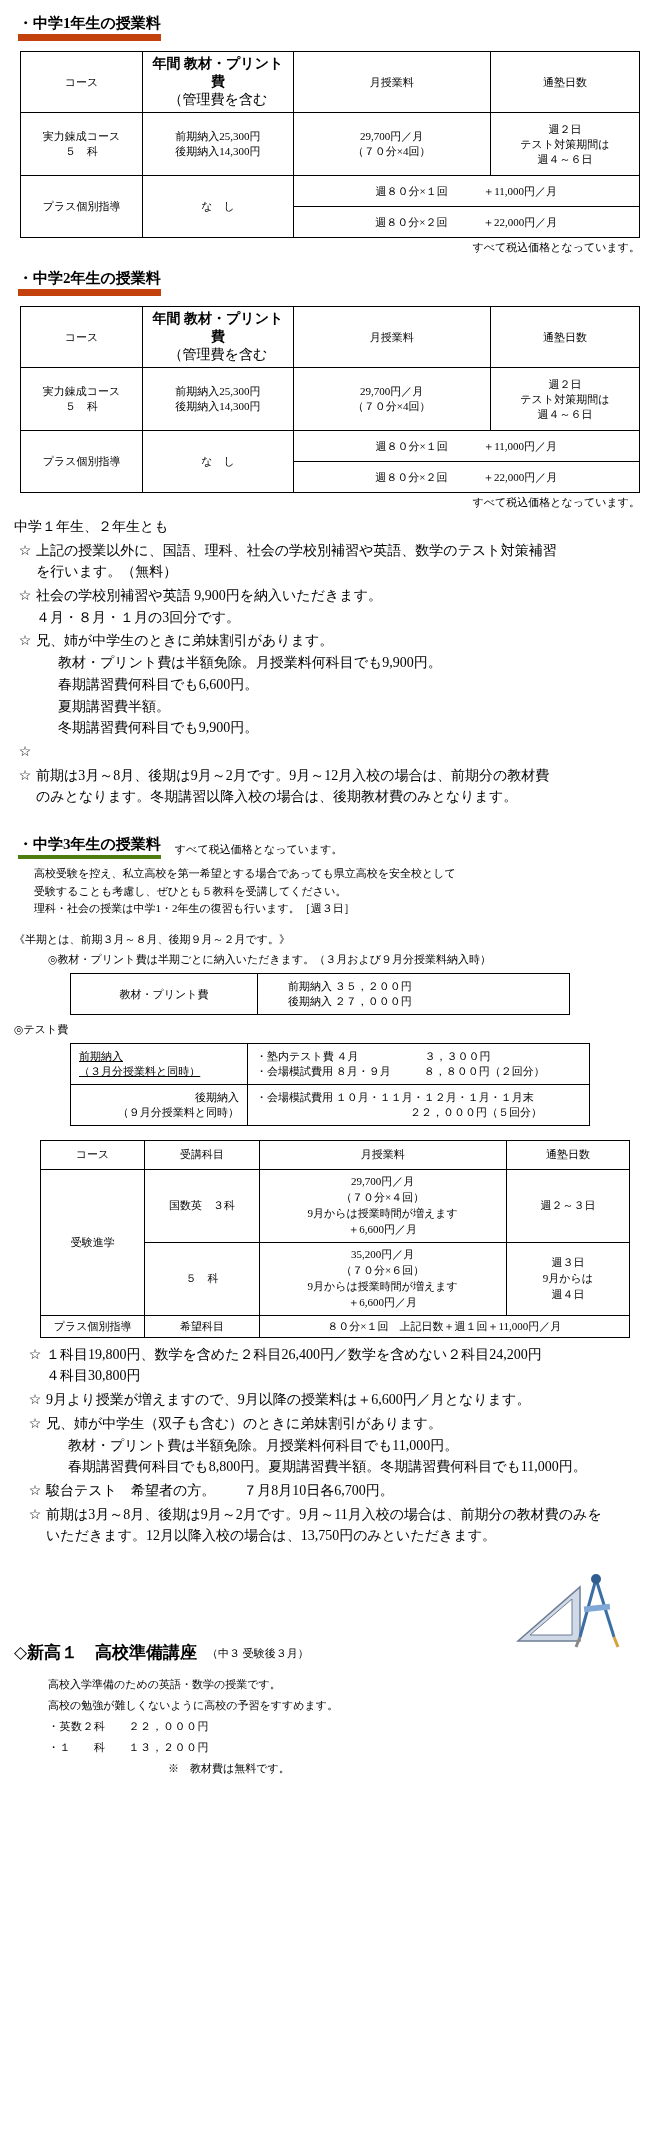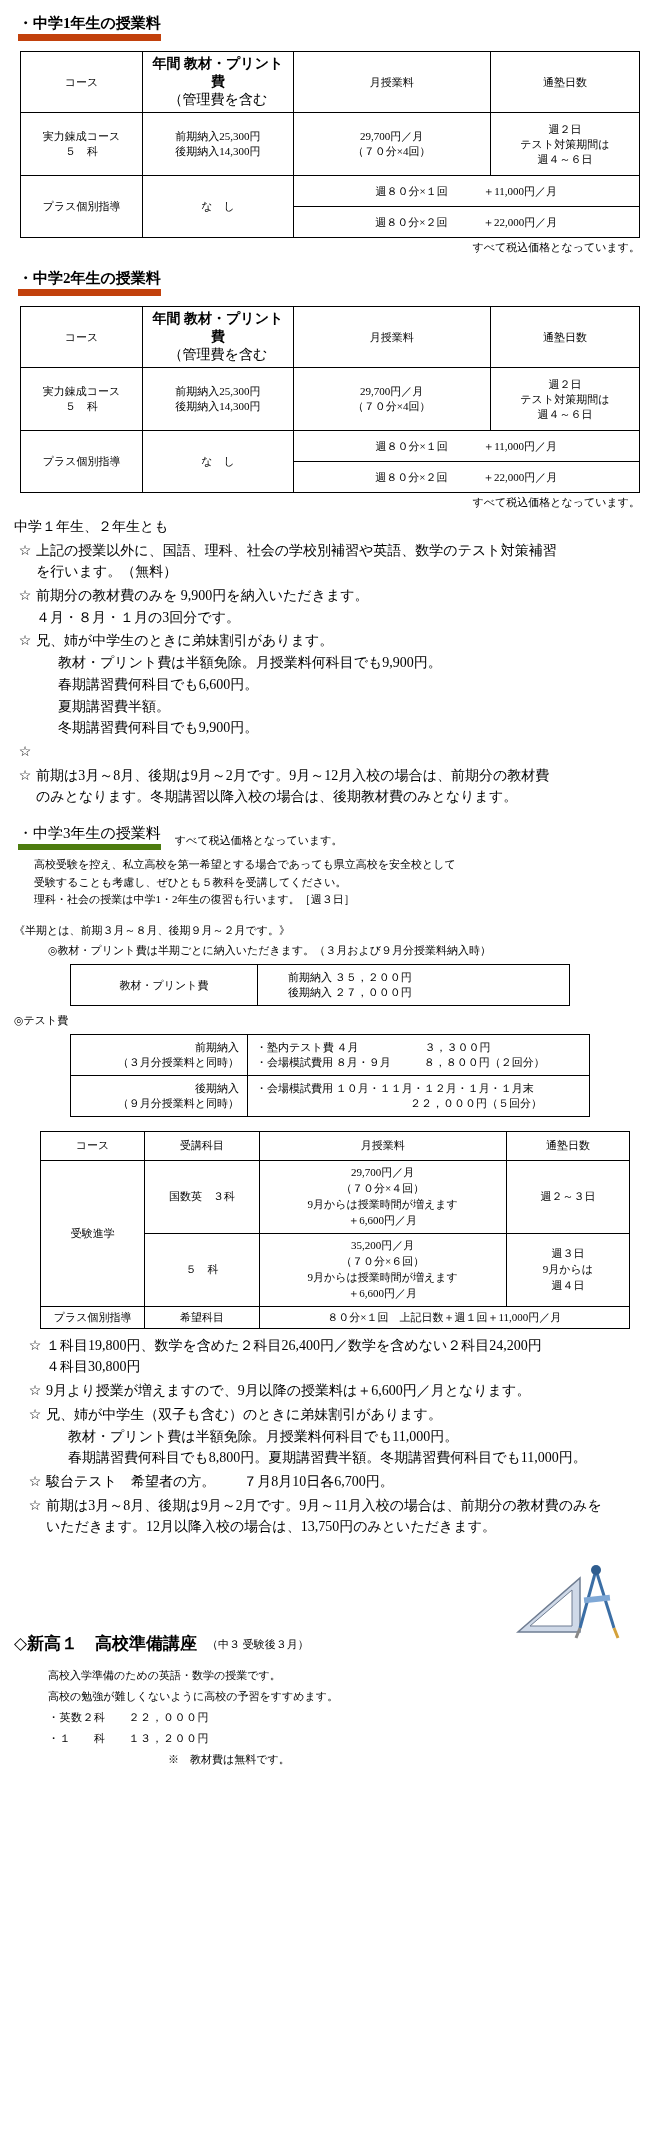--- a/index.html
+++ b/index.html
@@ -18,21 +18,21 @@
   .tbl-wrap{width:620px;margin:0 auto;}
   .rightnote{text-align:right;font-size:11px;width:620px;margin:2px auto 0 auto;}
   .small{font-size:10px;}
   .xsmall{font-size:14px;}
   .note-block{margin:6px 0 0 14px;font-size:14px;line-height:1.55;}
   .star-row{display:flex;margin-top:2px;}
   .star{width:22px;flex:0 0 22px;text-align:center;}
   .star-body{flex:1;}
   .indent1{margin-left:22px;}
   .g3head{display:flex;align-items:flex-end;margin-left:18px;}
-  .g3head .u{border-bottom:6px solid #4d7c0f;font-size:15px;font-weight:normal;padding-bottom:1px;}
+  .g3head .u{border-bottom:4px solid #4d7c0f;font-size:15px;font-weight:bold;padding-bottom:1px;margin-top:11px;}
   .g3head .n{font-size:11px;margin-left:14px;padding-bottom:2px;}
   .para{margin:6px 0 0 34px;line-height:1.6;font-size:11px;}
   .lead{margin:8px 0 0 14px;font-size:11px;line-height:1.7;}
   .mini-tbl{border-collapse:collapse;margin:4px auto 0 auto;}
   .mini-tbl td{border:1px solid #000;font-size:11px;padding:5px 8px;vertical-align:middle;}
   .tbl2-wrap{width:560px;margin:0 auto;}
   .lft{text-align:left;}
   .newhigh{display:flex;align-items:flex-end;margin:0 4px 0 14px;}
   .newhigh .t{font-size:17px;font-weight:bold;}
   .newhigh .s{font-size:11px;margin-left:10px;padding-bottom:3px;}
@@ -167,21 +167,21 @@
       <div class="star">☆</div>
       <div class="star-body">
         <div>上記の授業以外に、国語、理科、社会の学校別補習や英語、数学のテスト対策補習</div>
         <div>を行います。（無料）</div>
       </div>
     </div>
 
     <div class="star-row">
       <div class="star">☆</div>
       <div class="star-body">
-        <div>前期分の教材費のみを 9,900円を納入いただきます。</div>
+        <div>社会の学校別補習や英語 9,900円を納入いただきます。</div>
         <div>４月・８月・１月の3回分です。</div>
       </div>
     </div>
 
     <div class="star-row">
       <div class="star">☆</div>
       <div class="star-body">
         <div>兄、姉が中学生のときに弟妹割引があります。</div>
         <div class="indent1">教材・プリント費は半額免除。月授業料何科目でも9,900円。</div>
         <div class="indent1">春期講習費何科目でも6,600円。</div>
@@ -232,21 +232,21 @@
     </tbody>
       </table>
   </div>
 
   <div class="lead" style="margin-top:5px;">◎テスト費</div>
 
   <div class="tbl2-wrap">
     <table class="mini-tbl" style="width:520px;margin-left:20px;">
       <tbody>
           <tr>
-        <td style="width:160px;text-align:right;">
+        <td style="width:160px;text-align:left;text-decoration:underline;">
           <div>前期納入</div>
           <div>（３月分授業料と同時）</div>
         </td>
         <td class="lft">
           <div>・塾内テスト費 ４月　　　　　　３，３００円</div>
           <div>・会場模試費用 ８月・９月　　　８，８００円（２回分）</div>
         </td>
       </tr>
       <tr>
         <td style="text-align:right;">

